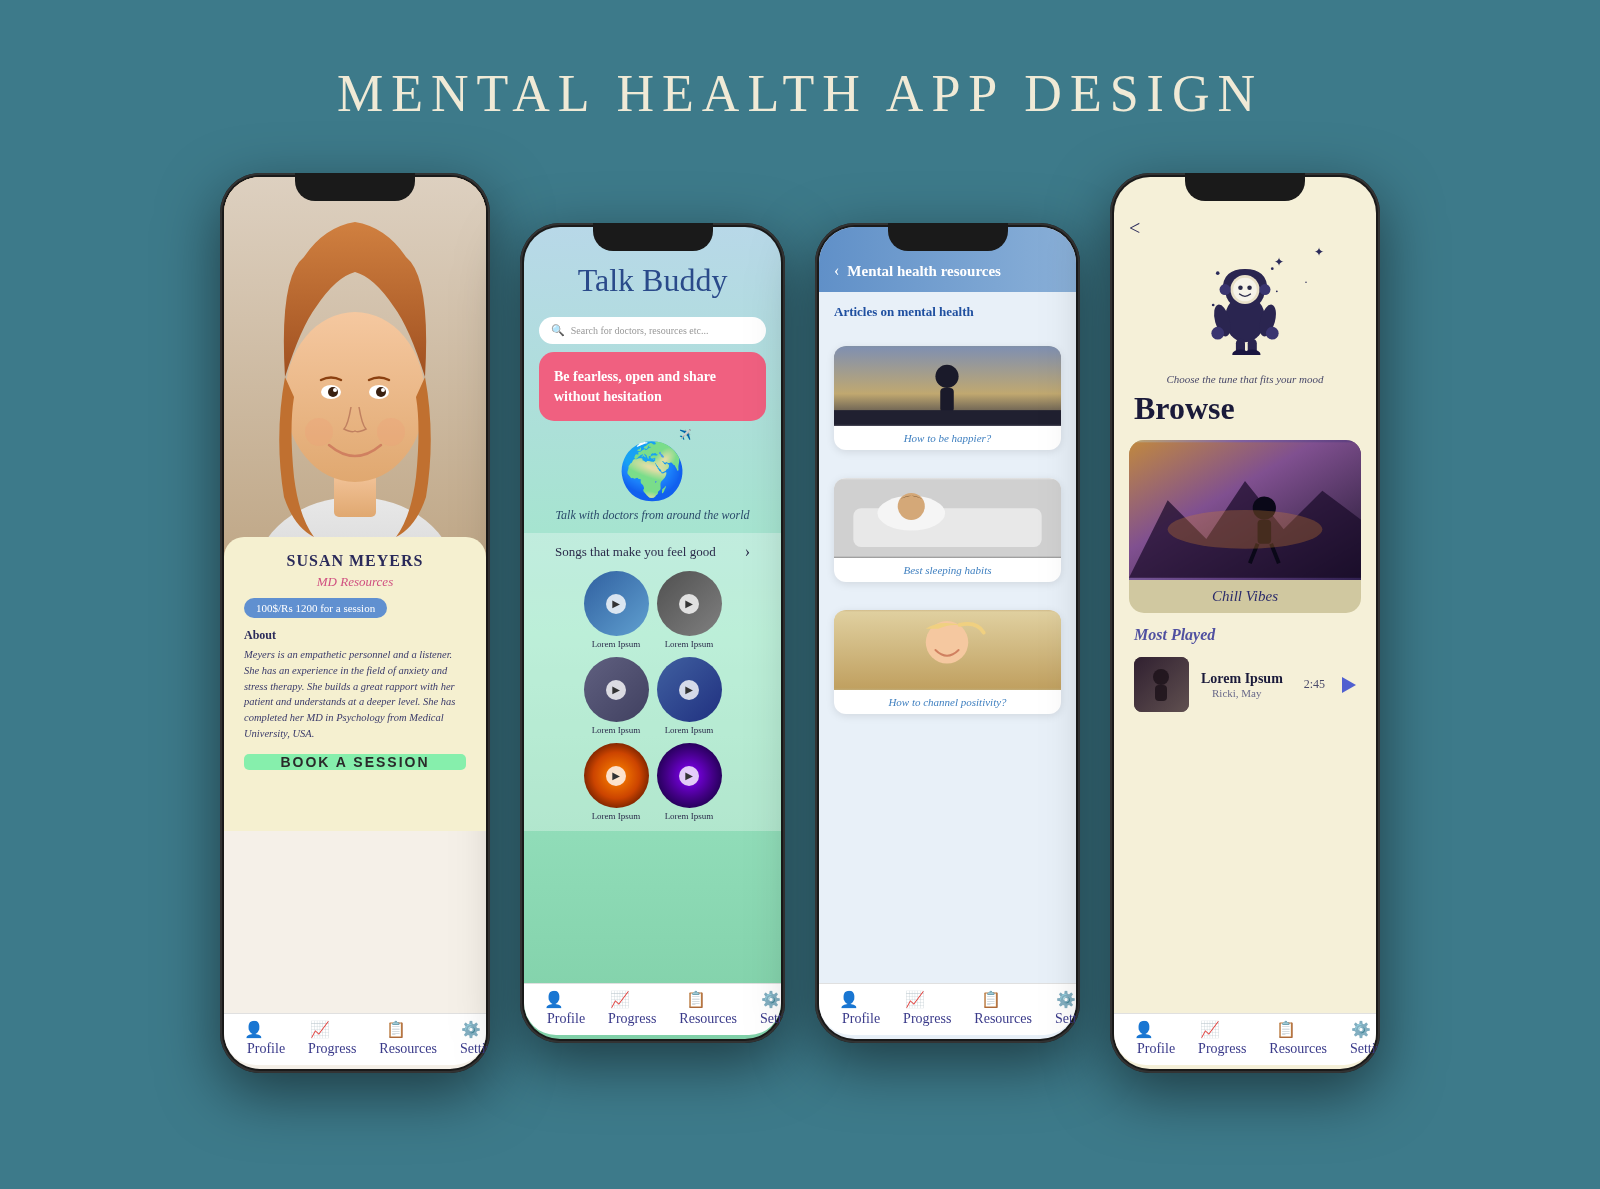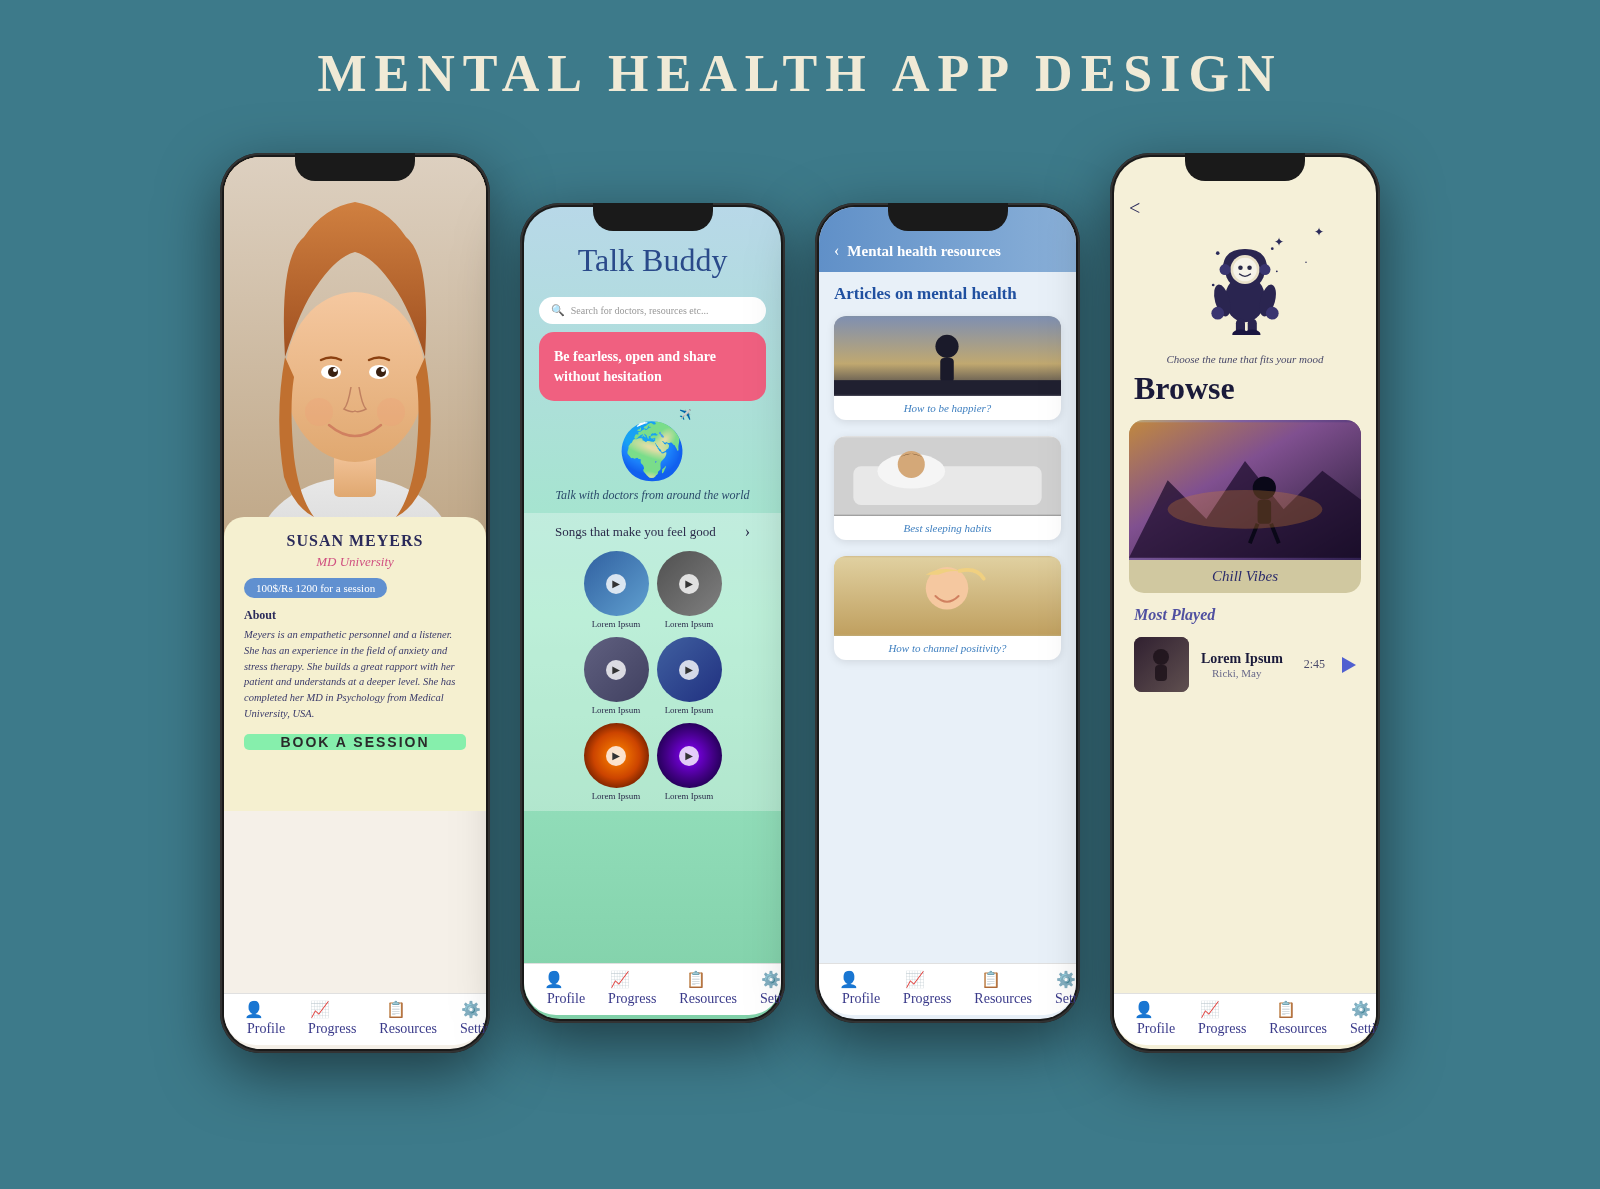--- a/index.html
+++ b/index.html
@@ -11,23 +11,23 @@
       overflow: hidden;
       position: relative;
     }
 
     .page-title {
       text-align: center;
       color: #f0ead6;
       font-size: 52px;
       letter-spacing: 8px;
       font-family: 'Palatino Linotype', 'Book Antiqua', serif;
-      font-weight: bold;
+      font-weight: normal;
       text-transform: uppercase;
-      padding-top: 44px;
+      padding-top: 64px;
       margin-bottom: 20px;
     }
 
     .phones-container {
       display: flex;
       justify-content: center;
       align-items: flex-start;
       gap: 30px;
       padding: 0 40px;
       margin-top: 10px;
@@ -282,30 +282,30 @@
       color: white;
       font-size: 15px;
       font-weight: bold;
     }
 
     .articles-section {
       padding: 12px 15px;
     }
 
     .articles-title {
-      font-size: 17px;
+      font-size: 13px;
       font-weight: bold;
       color: #2050a0;
-      margin-bottom: 12px;
+      margin-bottom: 26px;
     }
 
     .article-card {
       background: white;
       border-radius: 12px;
-      margin-bottom: 16px;
+      margin-bottom: 28px;
       overflow: hidden;
       box-shadow: 0 2px 8px rgba(0,0,0,0.1);
     }
 
     .article-img {
       width: 100%;
       height: 80px;
     }
 
     .article-caption {
@@ -557,21 +557,21 @@
 
           <path d="M105 268 Q131 290 157 268" stroke="#d08060" stroke-width="2.5" fill="none" stroke-linecap="round"></path>
 
           <circle cx="95" cy="255" r="14" fill="rgba(240,160,120,0.3)"></circle>
           <circle cx="167" cy="255" r="14" fill="rgba(240,160,120,0.3)"></circle>
         </svg>
       </div>
 
       <div class="phone-1-info" style="padding-bottom: 60px;">
         <div class="doctor-name">SUSAN MEYERS</div>
-        <div class="doctor-title">MD University</div>
+        <div class="doctor-title">MD Resources</div>
         <div class="price-badge">100$/Rs 1200 for a session</div>
         <div class="about-title">About</div>
         <div class="about-section">Meyers is an empathetic personnel and a listener. She has an experience in the field of anxiety and stress therapy. She builds a great rapport with her patient and understands at a deeper level. She has completed her MD in Psychology from Medical University, USA.</div>
         <button class="book-btn">BOOK A SESSION</button>
       </div>
     </div>
 
     <div class="bottom-nav">
       <div class="bnav-item">
         <div class="bnav-icon">👤</div>

